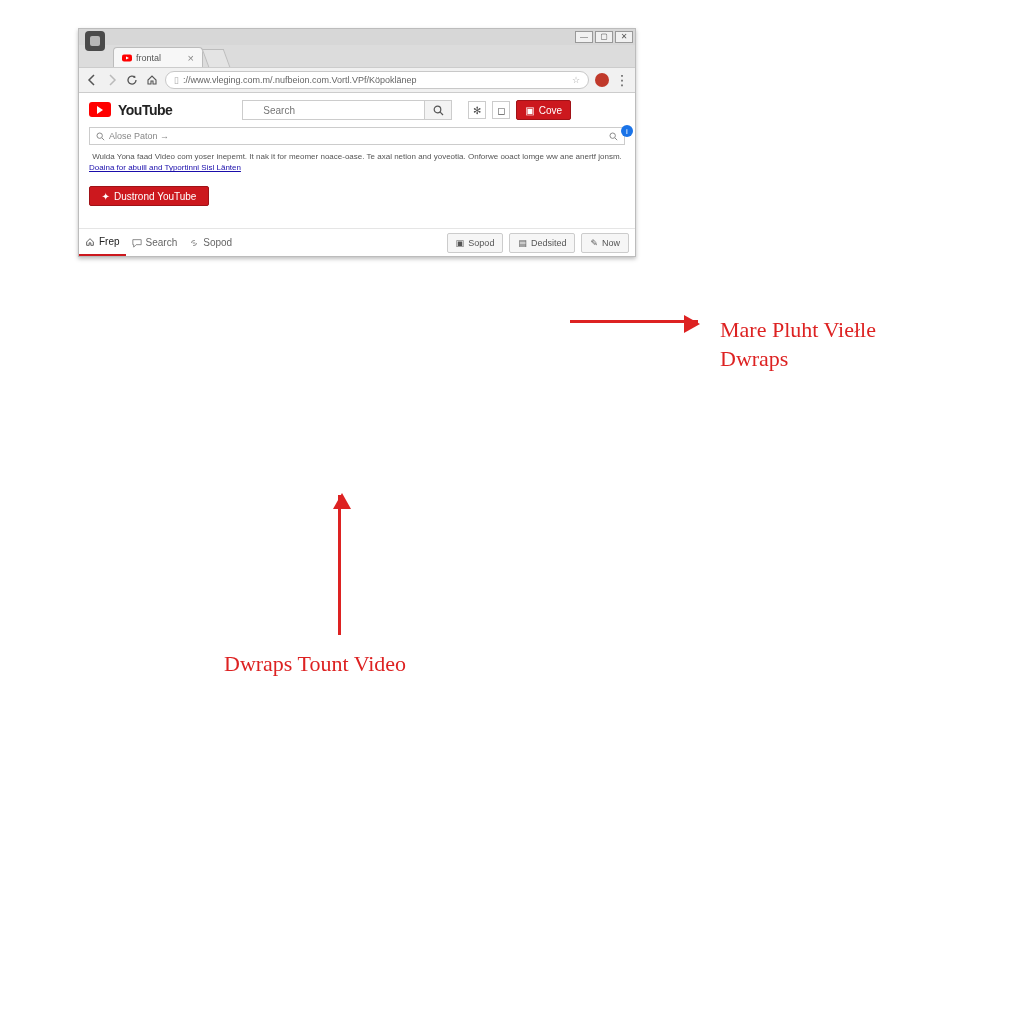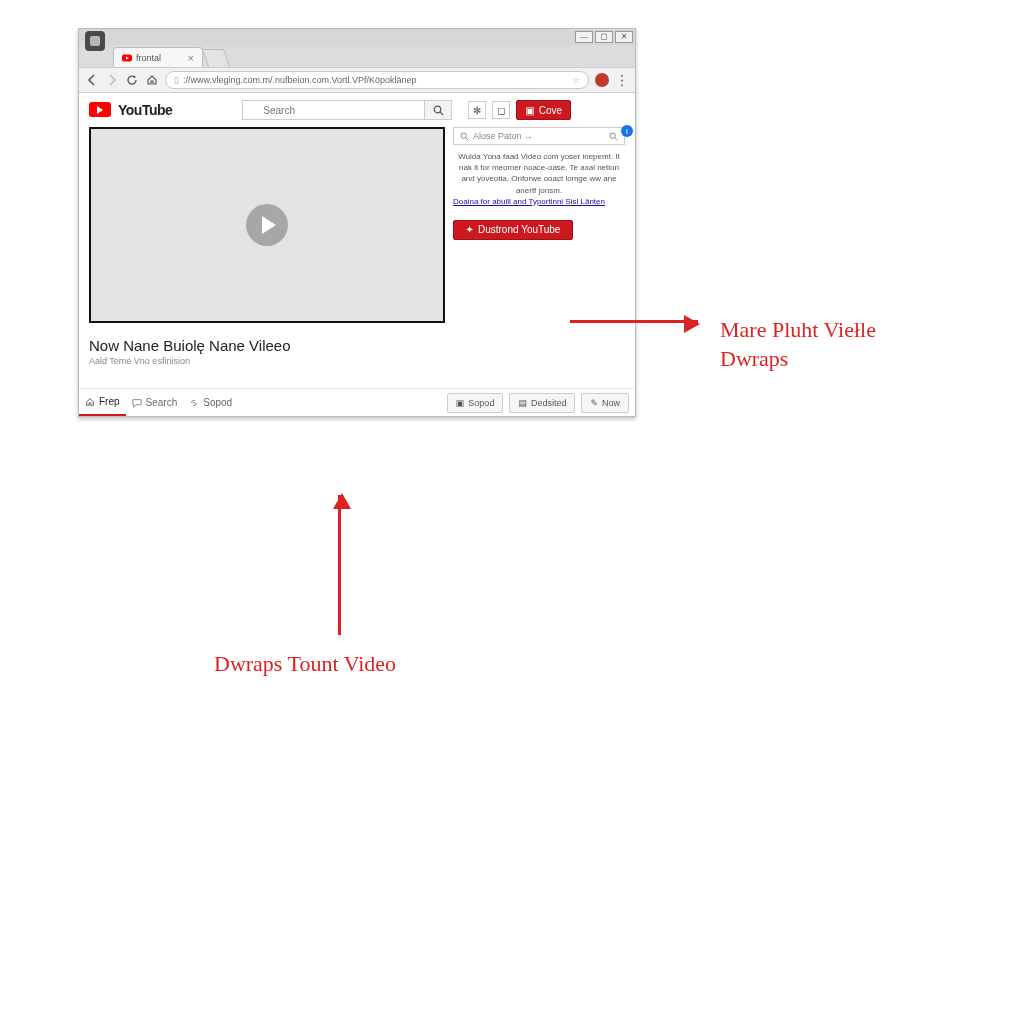--- a/index.html
+++ b/index.html
@@ -290,27 +290,20 @@
         <div class="hicon">◻</div>
         <div class="btn-red">
           <span>▣</span>
           <span>Cove</span>
         </div>
       </div>
     </div>
 
     <div class="yt-body">
 
-      <div class="player-col">
-        <div class="player">
-          <div class="play-circle"></div>
-        </div>
-        <div class="vid-title">Now Nane Buiolę Nane Vileeo</div>
-        <div class="vid-sub">Aald Teme Vno esfinision</div>
-      </div>
 
       <div class="side-col">
         <div class="side-badge">i</div>
         <div class="side-search">
           <span style="display:flex;gap:4px;align-items:center;">
             <svg width="9" height="9" viewBox="0 0 11 11">
                 <circle cx="4.5" cy="4.5" r="3.3" stroke="#888" stroke-width="1.2" fill="none"></circle>
                 <line x1="7.2" y1="7.2" x2="10" y2="10" stroke="#888" stroke-width="1.2"></line>
               </svg>
             <span>Alose Paton →</span>
@@ -367,13 +360,13 @@
   </div>
 </div>
 
 <div class="arrow-h" style="left:570px; top:320px; width:128px;"></div>
 <div class="anno-text" style="left:720px; top:316px; width:200px;">
   <span>Mare Pluht Viełle</span><br>
   <span>Dwraps</span>
 </div>
 
 <div class="arrow-v" style="left:338px; top:495px; height:140px;"></div>
-<div class="anno-text" style="left:214px; top:650px;">Dwraps Tount Video</div>
+<div class="anno-text" style="left:224px; top:650px;">Dwraps Tount Video</div>
 
 </body></html>

